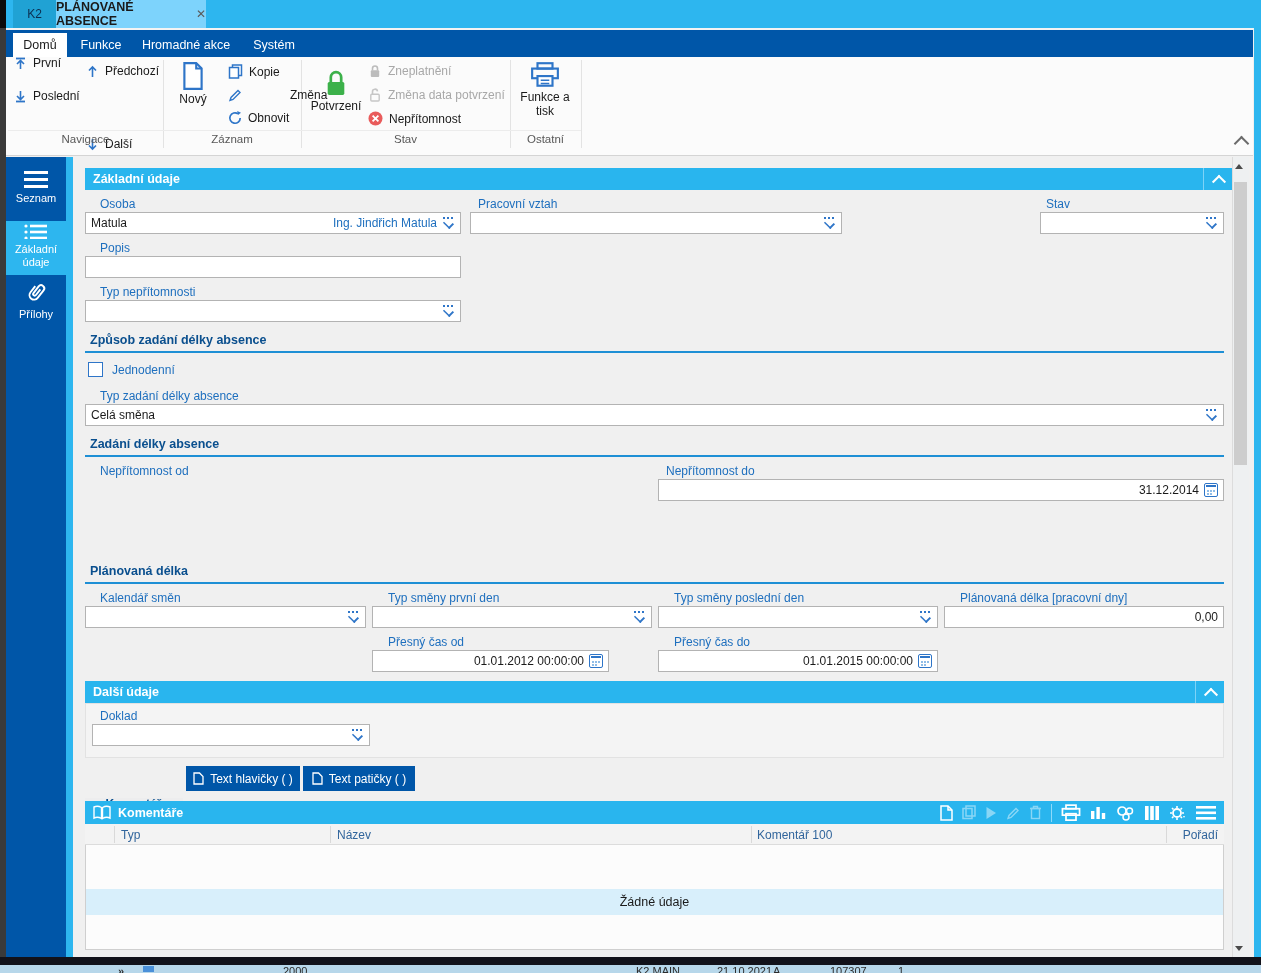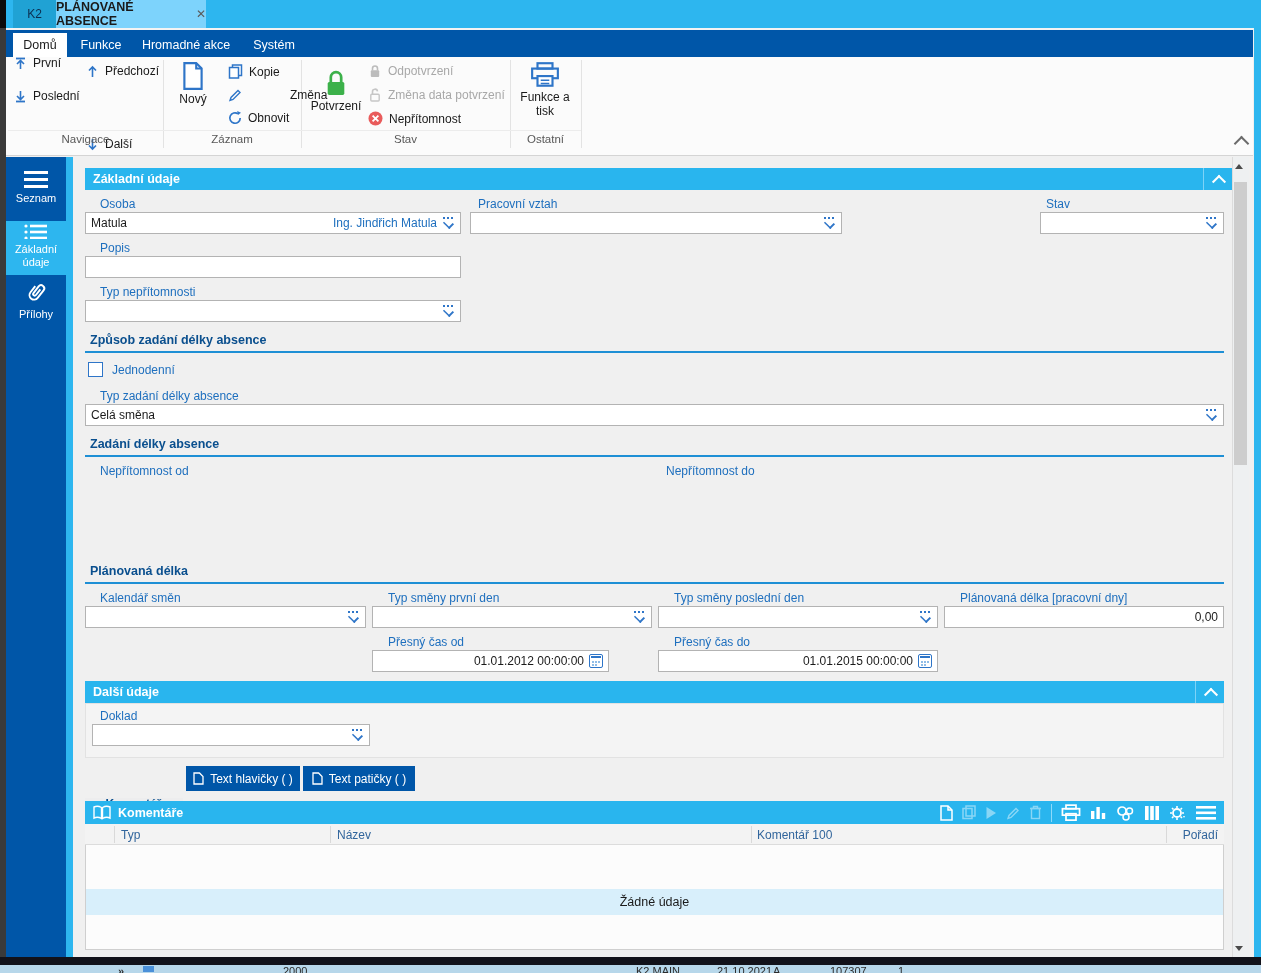--- a/index.html
+++ b/index.html
@@ -177,21 +177,21 @@
       <path d="M7 12 V7 a5 5 0 0 1 10 0 V12" fill="none" stroke="#3cb14a" stroke-width="2.6"></path>
       <rect x="4" y="11.5" width="16" height="12.5" rx="1.5" fill="#3cb14a"></rect>
       </svg>
     <span>Potvrzení</span>
   </div>
   <div class="rbtn dis" style="left:368px;top:64px;">
     <svg width="14" height="14" viewBox="0 0 14 14">
       <path d="M4.5 6.5 V4.5 a2.5 2.5 0 0 1 5 0 V6.5" fill="none" stroke="#bcbcbc" stroke-width="1.6"></path>
       <rect x="2.8" y="6.3" width="8.4" height="6.7" rx="1" fill="#bcbcbc"></rect>
       </svg>
-    <span>Odpotvrzení</span>
+    <span>Zneplatnění</span>
   </div>
   <div class="rbtn dis" style="left:368px;top:88px;">
     <svg width="14" height="14" viewBox="0 0 14 14">
       <path d="M4.5 6.5 V4 a2.5 2.5 0 0 1 5 -0.6" fill="none" stroke="#c6c6c6" stroke-width="1.6"></path>
       <rect x="2.8" y="6.3" width="8.4" height="6.7" rx="1" fill="none" stroke="#c6c6c6" stroke-width="1.4"></rect>
       </svg>
     <span>Změna data potvrzení</span>
   </div>
   <div class="rbtn" style="left:368px;top:111px;">
     <svg width="15" height="15">
@@ -304,20 +304,26 @@
     <span>Celá směna</span>
     <span class="rt">
         <span class="dd"></span>
       </span>
   </div>
 
   <div class="sect" style="left:90px;top:437px;">Zadání délky absence</div>
   <div class="rule" style="left:85px;top:455px;width:1139px;"></div>
   <div class="lbl" style="left:100px;top:464px;">Nepřítomnost od</div>
   <div class="lbl" style="left:666px;top:464px;">Nepřítomnost do</div>
+  <div class="fld" style="left:658px;top:479px;width:566px;">
+    <span class="rt">
+        <span>31.12.2014</span>
+        <span class="cal"></span>
+      </span>
+  </div>
 
   <div class="sect" style="left:90px;top:564px;">Plánovaná délka</div>
   <div class="rule" style="left:85px;top:582px;width:1139px;"></div>
 
   <div class="lbl" style="left:100px;top:591px;">Kalendář směn</div>
   <div class="fld" style="left:85px;top:606px;width:281px;">
     <span></span>
     <span class="rt">
         <span class="dd"></span>
       </span>

